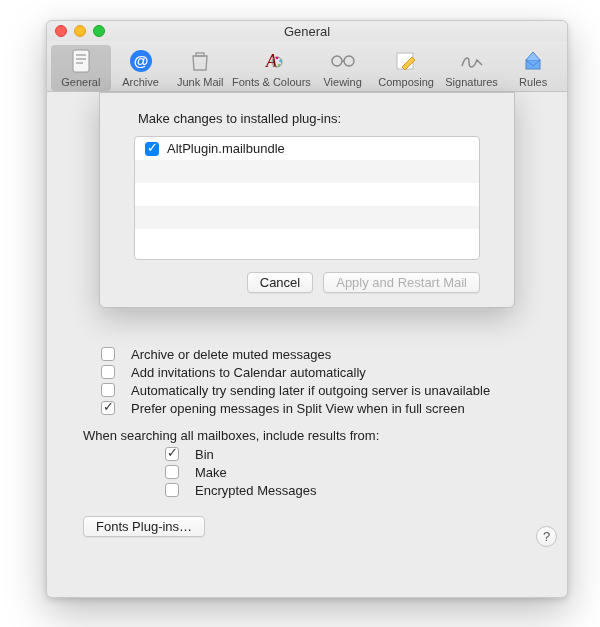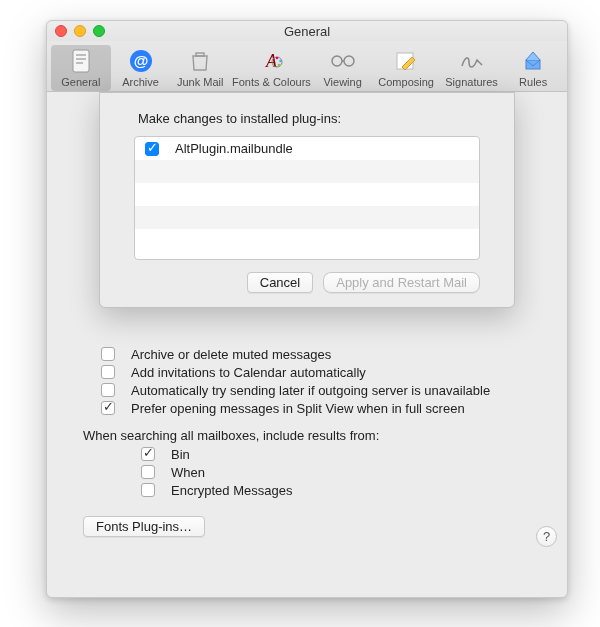--- a/index.html
+++ b/index.html
@@ -61,30 +61,30 @@
   .cb {
     width:14px; height:14px; border:1px solid #aaa; border-radius:3px; background:#fff;
     flex:none; position:relative; cursor:pointer;
   }
   .cb.checked::after {
     content:"✓"; position:absolute; top:-3px; left:1px; font-size:13px; color:#333;
   }
   .cb.checked.blue { background:#0a84ff; border-color:#0a84ff;}
   .cb.checked.blue::after { color:#fff; }
   .section-label { color:#222; margin:12px 0 4px 6px; display:block;}
-  .sub-cb { margin-left:18px;padding-left:46px; }
+  .sub-cb { margin-left:42px;padding-left:46px; }
   .btn {
     display:inline-flex; align-items:center; justify-content:center;
     background: linear-gradient(#fdfdfd,#f2f2f2);
     border:1px solid #c8c8c8; border-radius:4px;
     height:21px; padding:0 12px; font-size:13px; color:#222;
     box-shadow: 0 1px 0 rgba(0,0,0,0.05);
     cursor:pointer;
   }
-  .btn.disabled { color:#b0b0b0;border-radius:8px; }
+  .btn.disabled { color:#b0b0b0; }
   .help {
     width:21px; height:21px; border:1px solid #c2c2c2; border-radius:50%;
     background: linear-gradient(#fdfdfd,#f2f2f2);
     display:flex; align-items:center; justify-content:center;
     font-size:13px; color:#555;
     position:absolute; right:10px; bottom:10px; cursor:pointer;
   }
   
   .sheet {
     position:absolute;
@@ -94,21 +94,21 @@
     border:1px solid #c2c2c2;
     border-radius:0 0 6px 6px;
     box-shadow: 0 10px 30px rgba(0,0,0,0.22);
     padding:18px 34px 14px;
   }
   .sheet-title { font-size:13px; margin:0 0 10px 4px;}
   .listbox {
     background:#fff; border:1px solid #c9c9c9; border-radius:4px;
     height:124px; overflow:hidden;
   }
-  .listrow { display:flex; align-items:center; gap:16px; height:23px; padding:0 10px;}
+  .listrow { display:flex; align-items:center; gap:8px; height:23px; padding:0 10px;}
   .listrow.alt { background:#f4f4f4;}
   .sheet-actions { display:flex; justify-content:flex-end; gap:10px; margin-top:12px;}
 </style>
 </head>
 <body>
 
 <div class="window">
 
   <div class="titlebar">
     <div class="traffic">
@@ -240,21 +240,21 @@
     </div>
 
     <span class="section-label">When searching all mailboxes, include results from:</span>
 
     <div class="cb-row sub-cb">
       <span class="cb checked"></span>
       <span>Bin</span>
     </div>
     <div class="cb-row sub-cb">
       <span class="cb"></span>
-      <span>When</span>
+      <span>Make</span>
     </div>
     <div class="cb-row sub-cb">
       <span class="cb"></span>
       <span>Encrypted Messages</span>
     </div>
 
     <div style="margin:18px 0 0 6px">
       <span class="btn">Fonts Plug-ins…</span>
     </div>
 

